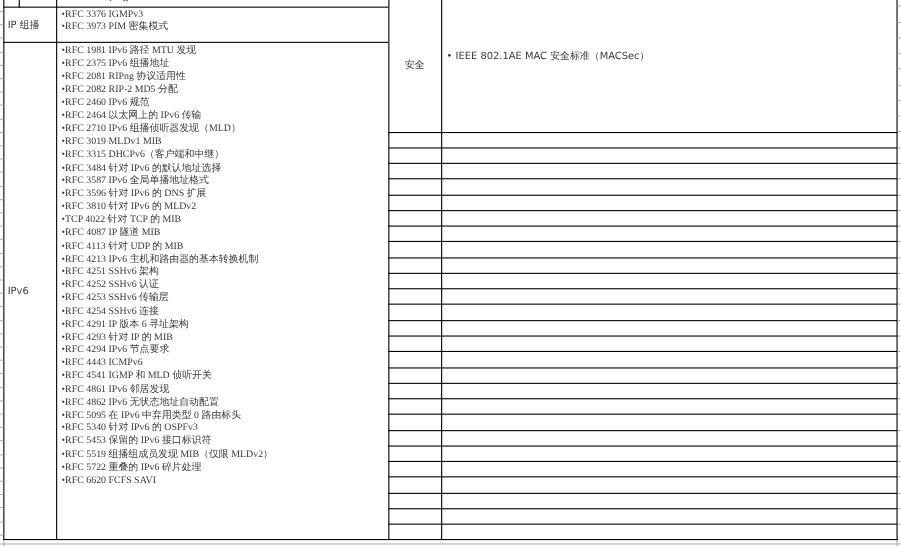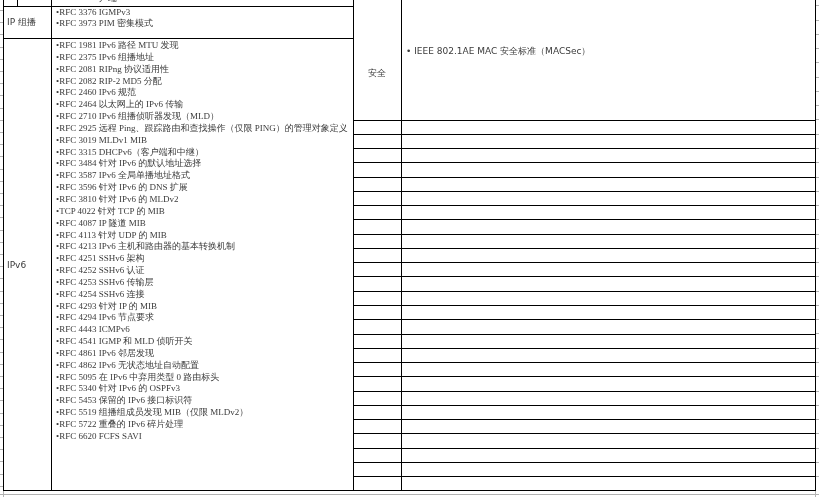--- a/index.html
+++ b/index.html
@@ -7,21 +7,21 @@
     position:relative;width:819px;height:497px;background:#ffffff;
     font-family:"DejaVu Sans",sans-serif;font-size:9px;color:#3a3a3a;
     overflow:hidden;
   }
   .vline,.hline{position:absolute;background:#000000;}
   .vline{width:1px;}
   .hline{height:1px;}
   .grayline{background:#b2b2b2;}
   .cell{position:absolute;box-sizing:border-box;}
   .label-a{left:4px;width:47px;display:flex;align-items:center;padding-left:3px;}
-  .label-sec{left:353px;width:48px;top:0;height:147px;display:flex;align-items:center;justify-content:center;}
+  .label-sec{left:353px;width:48px;top:0;height:119px;display:flex;align-items:center;justify-content:center;}
   .sec-content{left:402px;width:413px;top:0;height:102px;display:flex;align-items:center;padding-left:4px;text-align:right;}
   .list{position:absolute;left:56px;width:296px;font-family:Liberation Serif, serif;}
   .list-1{top:7px;line-height:10.8px;height:31px;overflow:hidden;}
   .list-2{top:40px;line-height:11.85px;height:451px;overflow:hidden;}
   .li{white-space:normal;}
   .clipped-top{position:absolute;left:99px;top:-6px;line-height:9px;}
   .empty-row{position:absolute;left:354px;width:461px;background:transparent;}
 </style>
 </head>
 <body>
@@ -40,35 +40,35 @@
     </div>
 
   <div class="list list-2">
       <div class="li">•RFC 1981 IPv6 路径 MTU 发现</div>
       <div class="li">•RFC 2375 IPv6 组播地址</div>
       <div class="li">•RFC 2081 RIPng 协议适用性</div>
       <div class="li">•RFC 2082 RIP-2 MD5 分配</div>
       <div class="li">•RFC 2460 IPv6 规范</div>
       <div class="li">•RFC 2464 以太网上的 IPv6 传输</div>
       <div class="li">•RFC 2710 IPv6 组播侦听器发现（MLD）</div>
-      <div class="li">•RFC 2925 远程 Ping、跟踪路由和查找操作（仅限 PING）的管理对象定义</div>
       <div class="li">•RFC 3019 MLDv1 MIB</div>
       <div class="li">•RFC 3315 DHCPv6（客户端和中继）</div>
       <div class="li">•RFC 3484 针对 IPv6 的默认地址选择</div>
       <div class="li">•RFC 3587 IPv6 全局单播地址格式</div>
       <div class="li">•RFC 3596 针对 IPv6 的 DNS 扩展</div>
       <div class="li">•RFC 3810 针对 IPv6 的 MLDv2</div>
       <div class="li">•TCP 4022 针对 TCP 的 MIB</div>
       <div class="li">•RFC 4087 IP 隧道 MIB</div>
       <div class="li">•RFC 4113 针对 UDP 的 MIB</div>
       <div class="li">•RFC 4213 IPv6 主机和路由器的基本转换机制</div>
       <div class="li">•RFC 4251 SSHv6 架构</div>
       <div class="li">•RFC 4252 SSHv6 认证</div>
       <div class="li">•RFC 4253 SSHv6 传输层</div>
       <div class="li">•RFC 4254 SSHv6 连接</div>
+      <div class="li">•RFC 4291 IP 版本 6 寻址架构</div>
       <div class="li">•RFC 4293 针对 IP 的 MIB</div>
       <div class="li">•RFC 4294 IPv6 节点要求</div>
       <div class="li">•RFC 4443 ICMPv6</div>
       <div class="li">•RFC 4541 IGMP 和 MLD 侦听开关</div>
       <div class="li">•RFC 4861 IPv6 邻居发现</div>
       <div class="li">•RFC 4862 IPv6 无状态地址自动配置</div>
       <div class="li">•RFC 5095 在 IPv6 中弃用类型 0 路由标头</div>
       <div class="li">•RFC 5340 针对 IPv6 的 OSPFv3</div>
       <div class="li">•RFC 5453 保留的 IPv6 接口标识符</div>
       <div class="li">•RFC 5519 组播组成员发现 MIB（仅限 MLDv2）</div>

